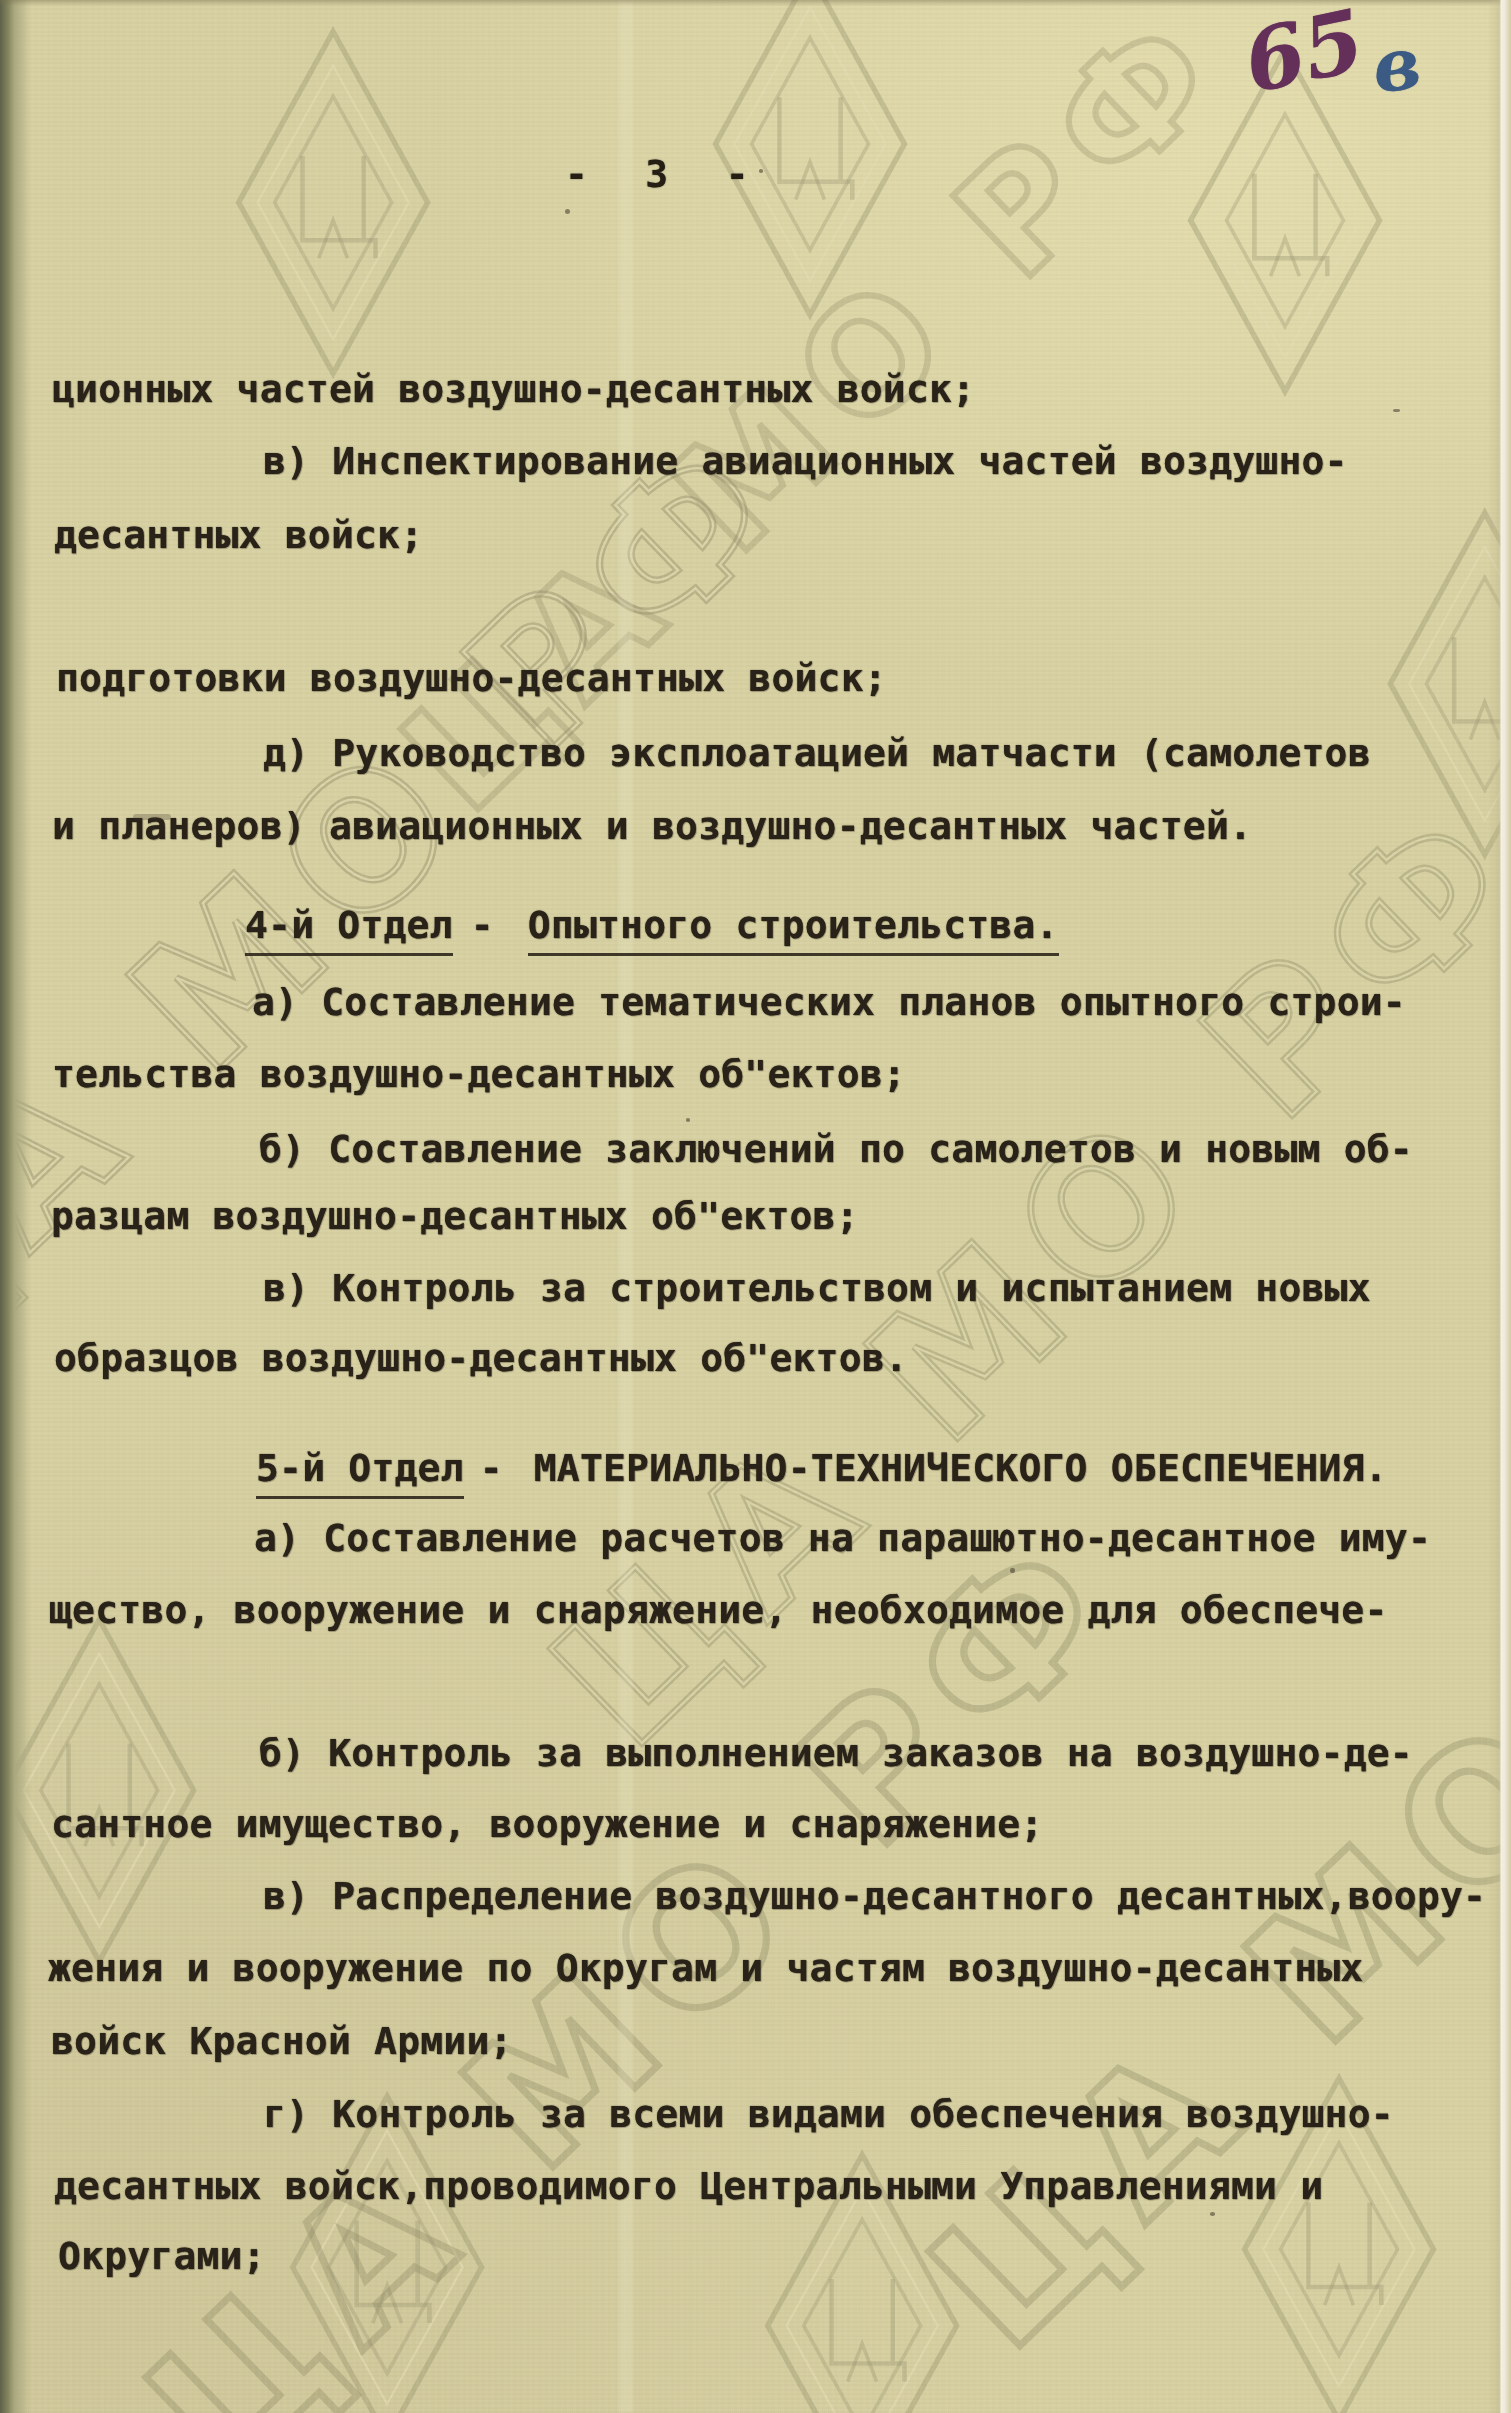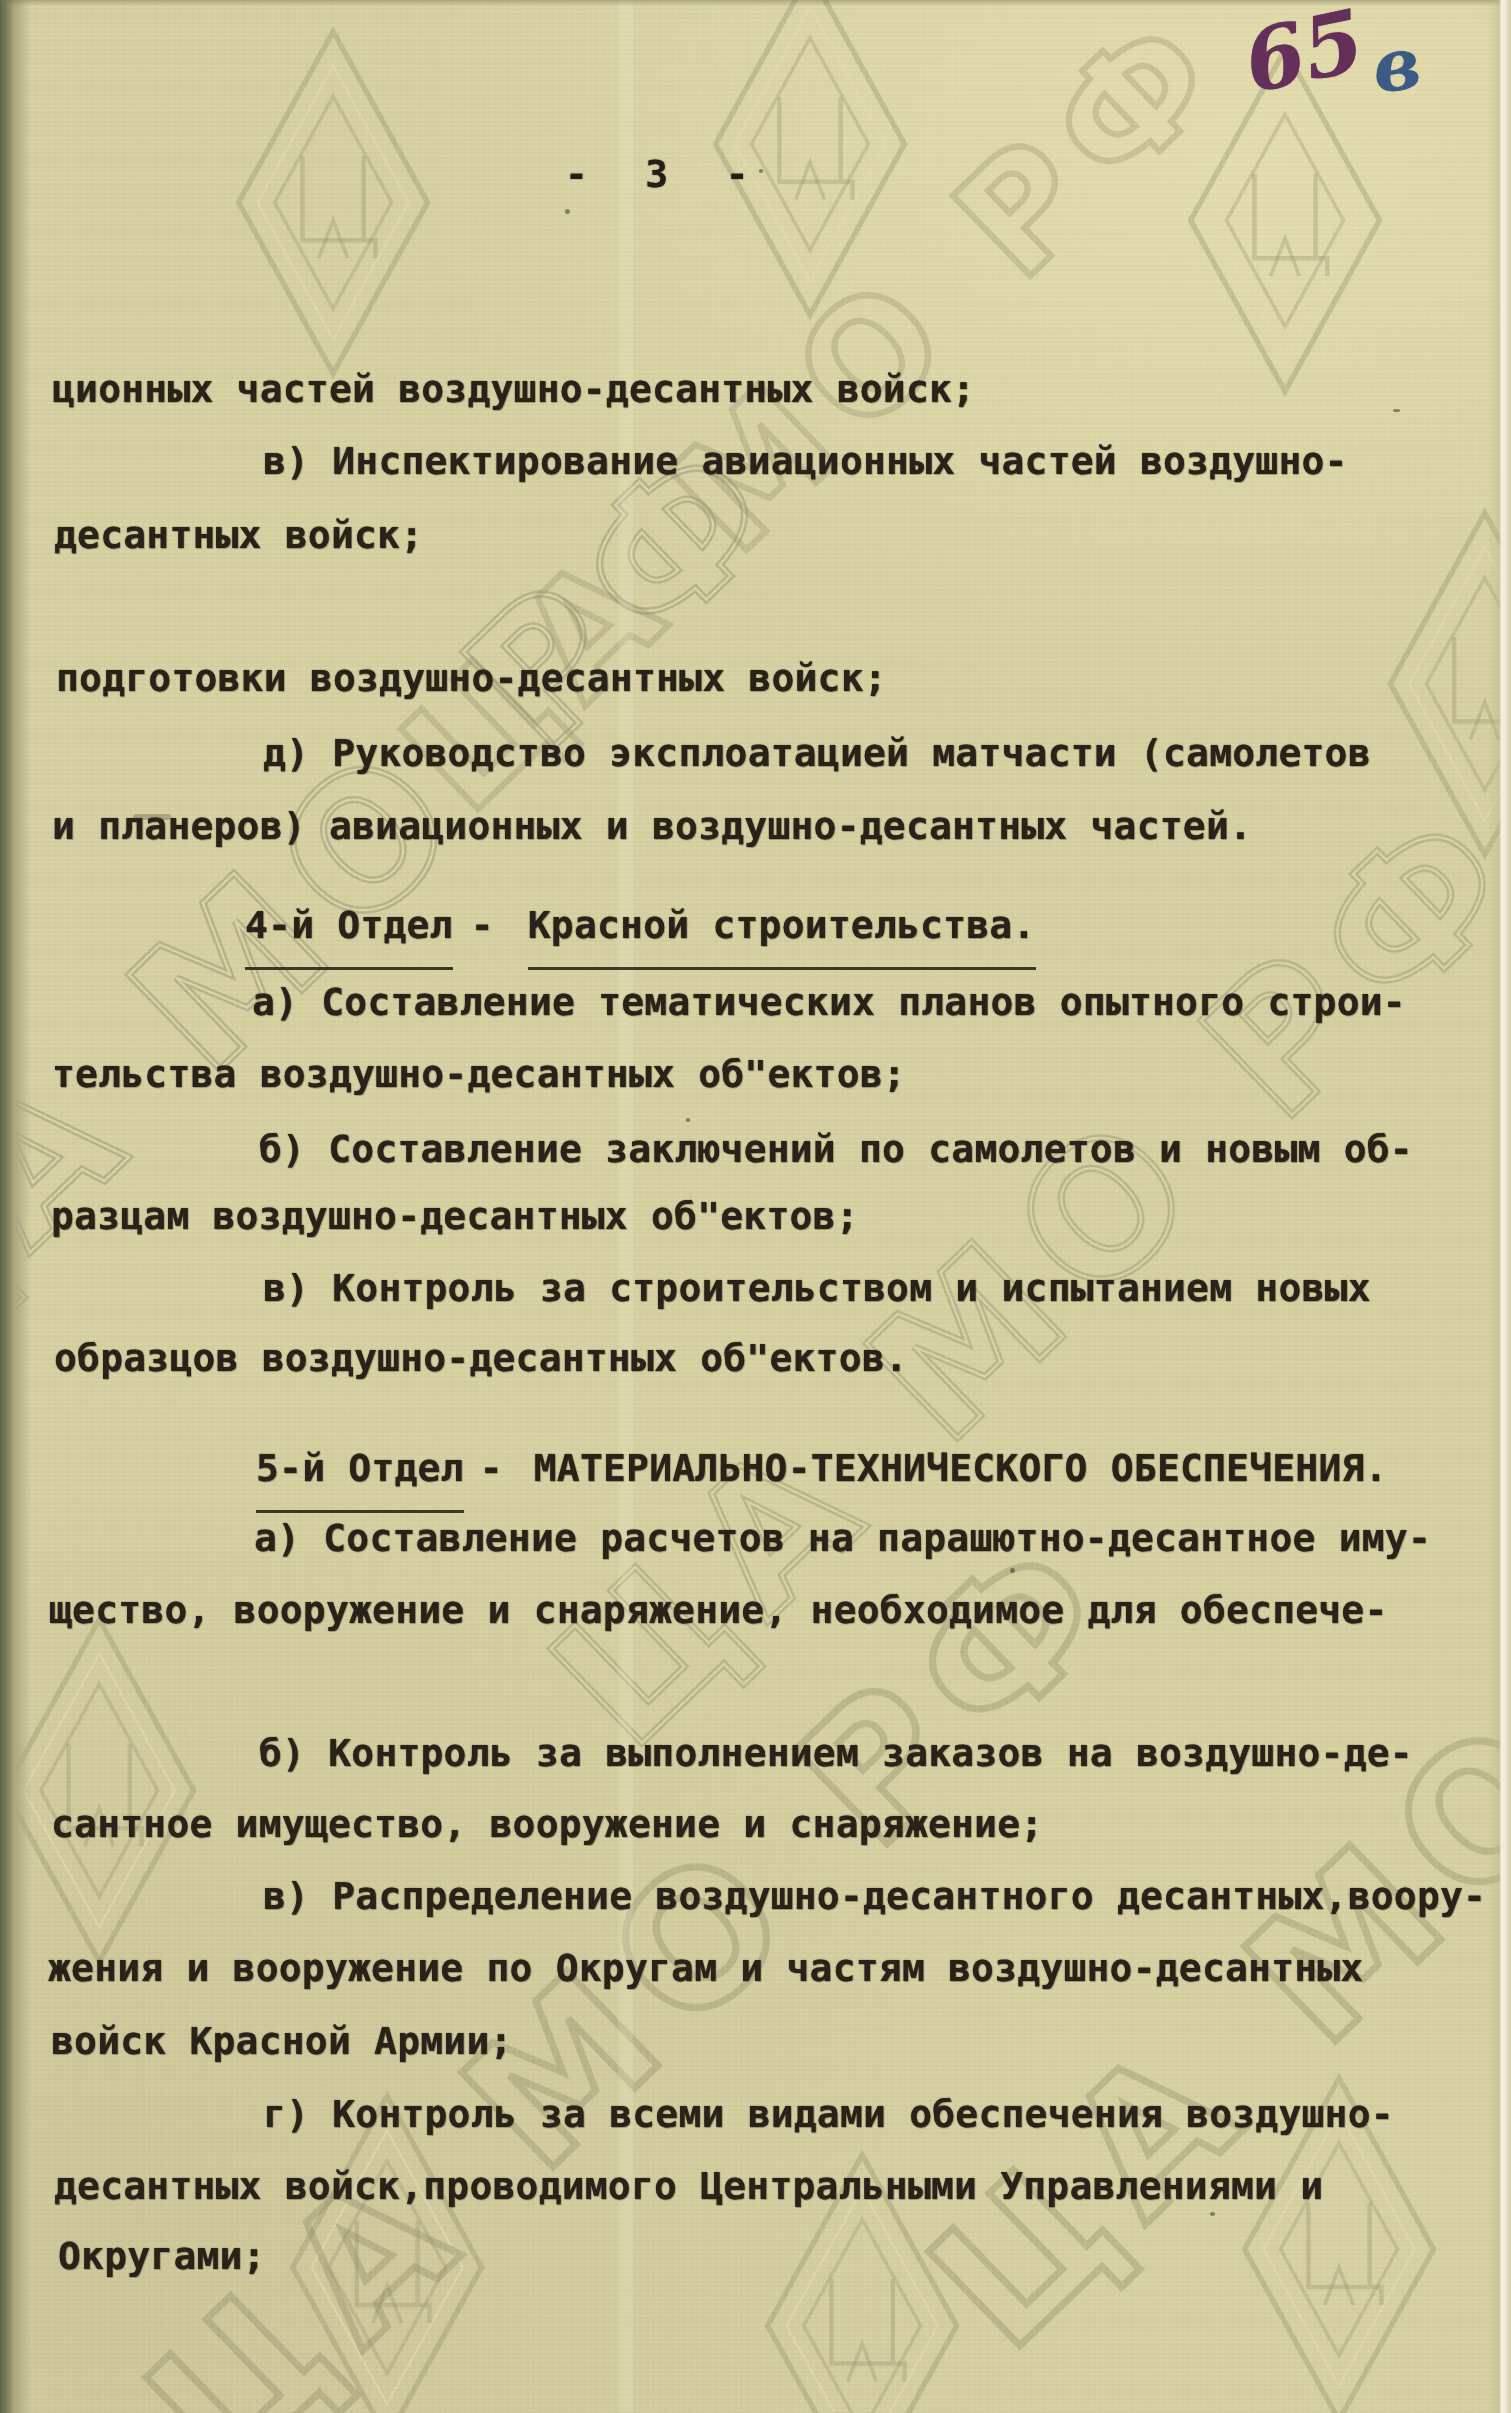--- a/index.html
+++ b/index.html
@@ -27,21 +27,21 @@
     position:absolute;top:0;bottom:0;right:0;width:25px;
     background:linear-gradient(270deg,#cdc69c 0px,#efeadb 7.2px,#f3efe2 10.8px,rgba(190,182,140,.45) 12.6px,rgba(190,182,140,0) 25px);
   }
   .wm{position:absolute;left:0;top:0;}
   .tline{
     position:absolute;white-space:pre;
     font:700 38px/47px "DejaVu Sans Mono", monospace;
     color:#292218;letter-spacing:0.2px;
     text-shadow:0 0 1.2px rgba(41,34,24,.85), 0.9px 0.9px 0 rgba(41,34,24,.22);
   }
-  .ul{display:inline-block;border-bottom:3.6px solid rgba(41,34,24,.88);padding-bottom:18px;}
+  .ul{display:inline-block;border-bottom:3.6px solid rgba(41,34,24,.88);padding-bottom:4px;}
   .dash4{margin:0 34px 0 18px;} .dash5{margin:0 31px 0 16px;}
   .pagenum{
     position:absolute;left:565px;top:151px;
     font:700 38px/47px "DejaVu Sans Mono", monospace;color:#241e15;
     word-spacing:31px;letter-spacing:1.8px;
     text-shadow:0 0 1.3px rgba(36,30,21,.8);
   }
   .annot{position:absolute;left:1245px;top:9px;}
   .annot-65{
     display:inline-block;font:700 italic 85px/1 "DejaVu Serif", serif;
@@ -114,21 +114,21 @@
 
   <div class="pagenum">- 3 -</div>
 
   <div class="tline" style="left:52px;top:366px">ционных частей воздушно-десантных войск;</div>
   <div class="tline" style="left:263px;top:438px">в) Инспектирование авиационных частей воздушно-</div>
   <div class="tline" style="left:54px;top:512px">десантных войск;</div>
   <div class="tline" style="left:263px;top:730px">д) Руководство эксплоатацией матчасти (самолетов</div>
   <div class="tline" style="left:56px;top:655px">подготовки воздушно-десантных войск;</div>
   <div class="tline" style="left:52px;top:803px">и планеров) авиационных и воздушно-десантных частей.</div>
 
-  <div class="tline" style="left:245px;top:902px"><span class="ul">4-й Отдел</span><span class="dash4">-</span><span class="ul">Красной строительства.</span></div>
+  <div class="tline" style="left:245px;top:902px"><span class="ul">4-й Отдел</span><span class="dash4">-</span><span class="ul">Опытного строительства.</span></div>
 
   <div class="tline" style="left:252px;top:979px">а) Составление тематических планов опытного строи-</div>
   <div class="tline" style="left:52px;top:1051px">тельства воздушно-десантных об"ектов;</div>
   <div class="tline" style="left:259px;top:1126px">б) Составление заключений по самолетов и новым об-</div>
   <div class="tline" style="left:51px;top:1193px">разцам воздушно-десантных об"ектов;</div>
   <div class="tline" style="left:263px;top:1265px">в) Контроль за строительством и испытанием новых</div>
   <div class="tline" style="left:54px;top:1335px">образцов воздушно-десантных об"ектов.</div>
 
   <div class="tline" style="left:256px;top:1445px"><span class="ul">5-й Отдел</span><span class="dash5">-</span><span>МАТЕРИАЛЬНО-ТЕХНИЧЕСКОГО ОБЕСПЕЧЕНИЯ.</span></div>
 

